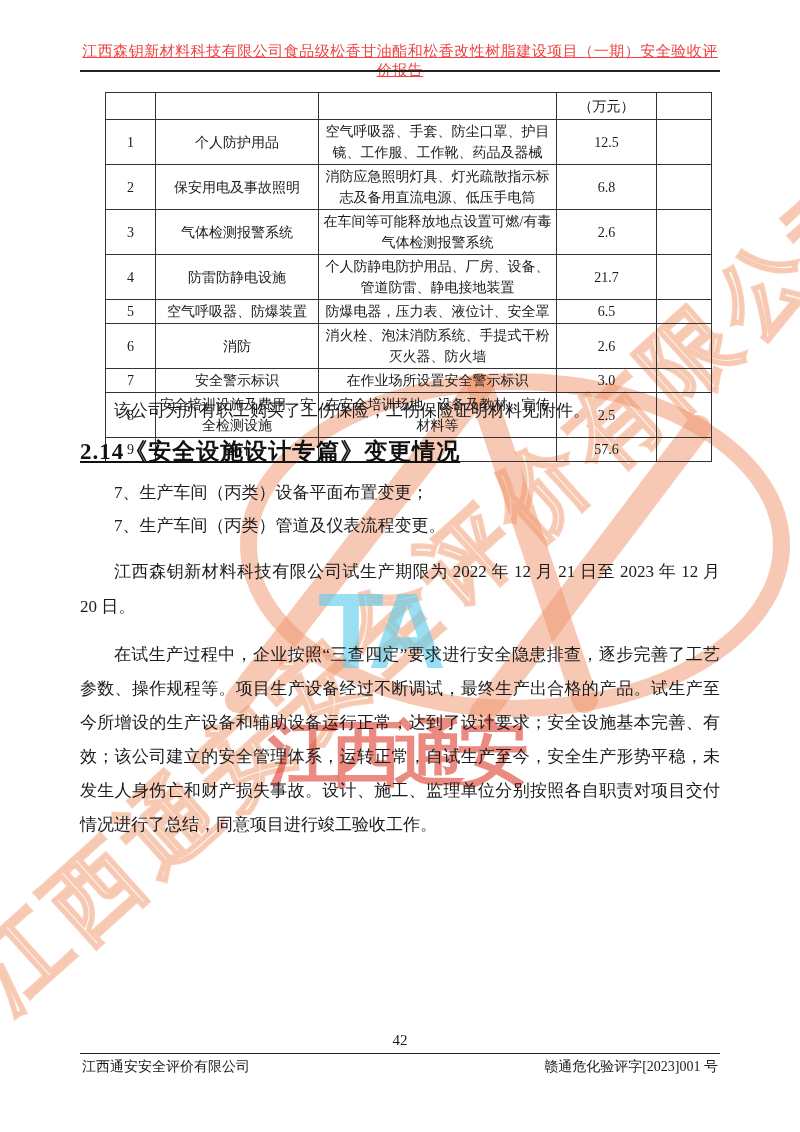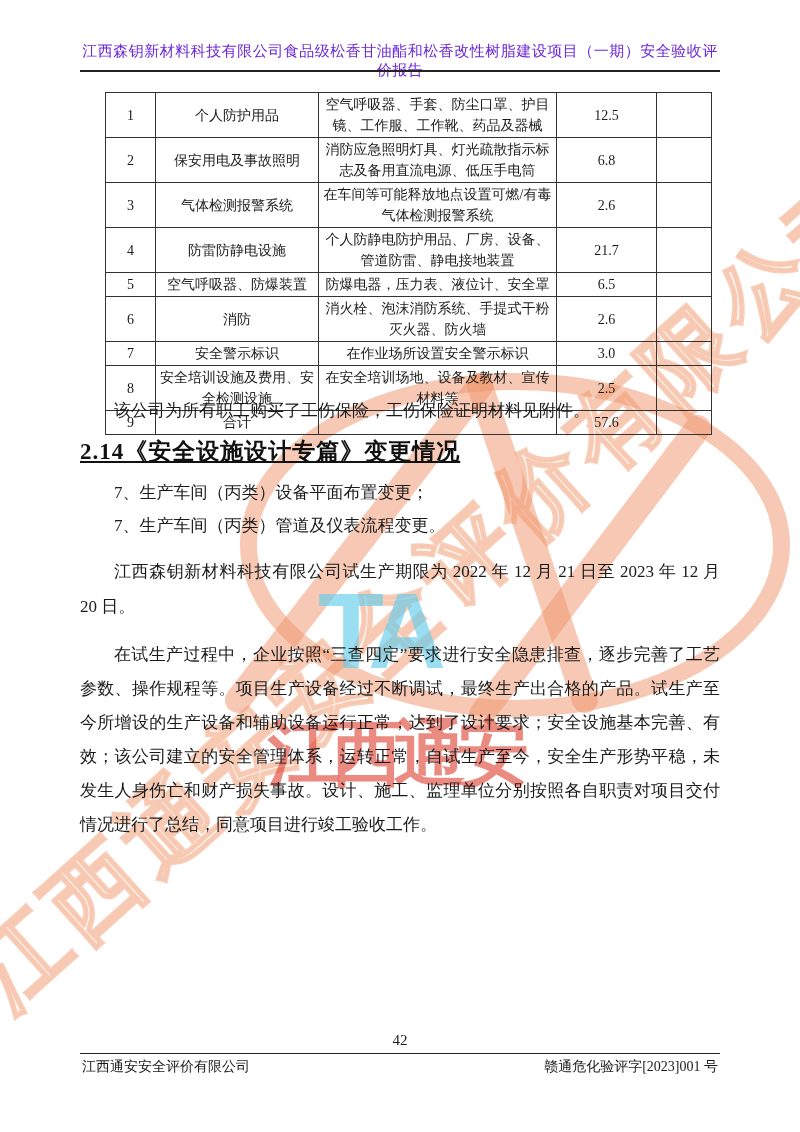--- a/index.html
+++ b/index.html
@@ -32,21 +32,21 @@
   }
   .wm-red{
     position:absolute;left:268px;top:706px;white-space:nowrap;
     font-weight:bold;font-size:72px;letter-spacing:-9px;
     color:rgba(222,60,45,0.60);
   }
   
   .content-layer{position:absolute;inset:0;z-index:1;}
   .page-header{
     position:absolute;top:42px;left:80px;width:640px;
-    text-align:center;font-size:15px;letter-spacing:0.5px;color:#6d28d9;
+    text-align:center;font-size:15px;letter-spacing:0.5px;color:#ef4444;text-decoration:underline;
   }
   .header-rule{
     position:absolute;top:70px;left:80px;width:640px;
     border-bottom:2px solid #222;
   }
   
   table.equip{
     position:absolute;left:105px;top:92px;width:606px;
     border-collapse:collapse;table-layout:fixed;
     font-size:14px;background:transparent;
@@ -106,20 +106,27 @@
 
   <table class="equip">
     <colgroup>
       <col style="width:50px">
         <col style="width:163px">
         <col style="width:238px">
       <col style="width:100px">
         <col style="width:55px">
     </colgroup>
     <tbody>
+      <tr class="hdr">
+        <td></td>
+        <td></td>
+        <td></td>
+        <td>（万元）</td>
+        <td></td>
+      </tr>
 
     <tr>
       <td>1</td>
       <td>个人防护用品</td>
       <td>空气呼吸器、手套、防尘口罩、护目镜、工作服、工作靴、药品及器械</td>
       <td>12.5</td>
       <td></td>
     </tr>
 
     <tr>

